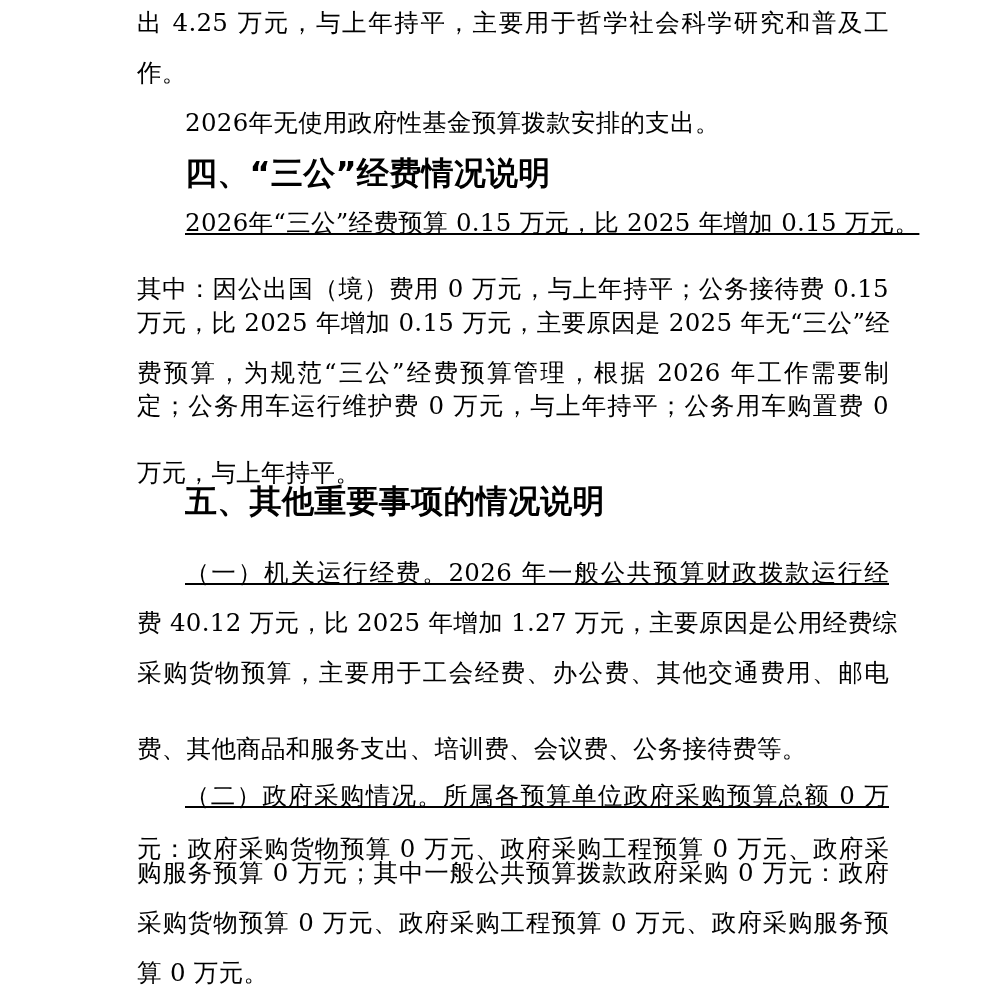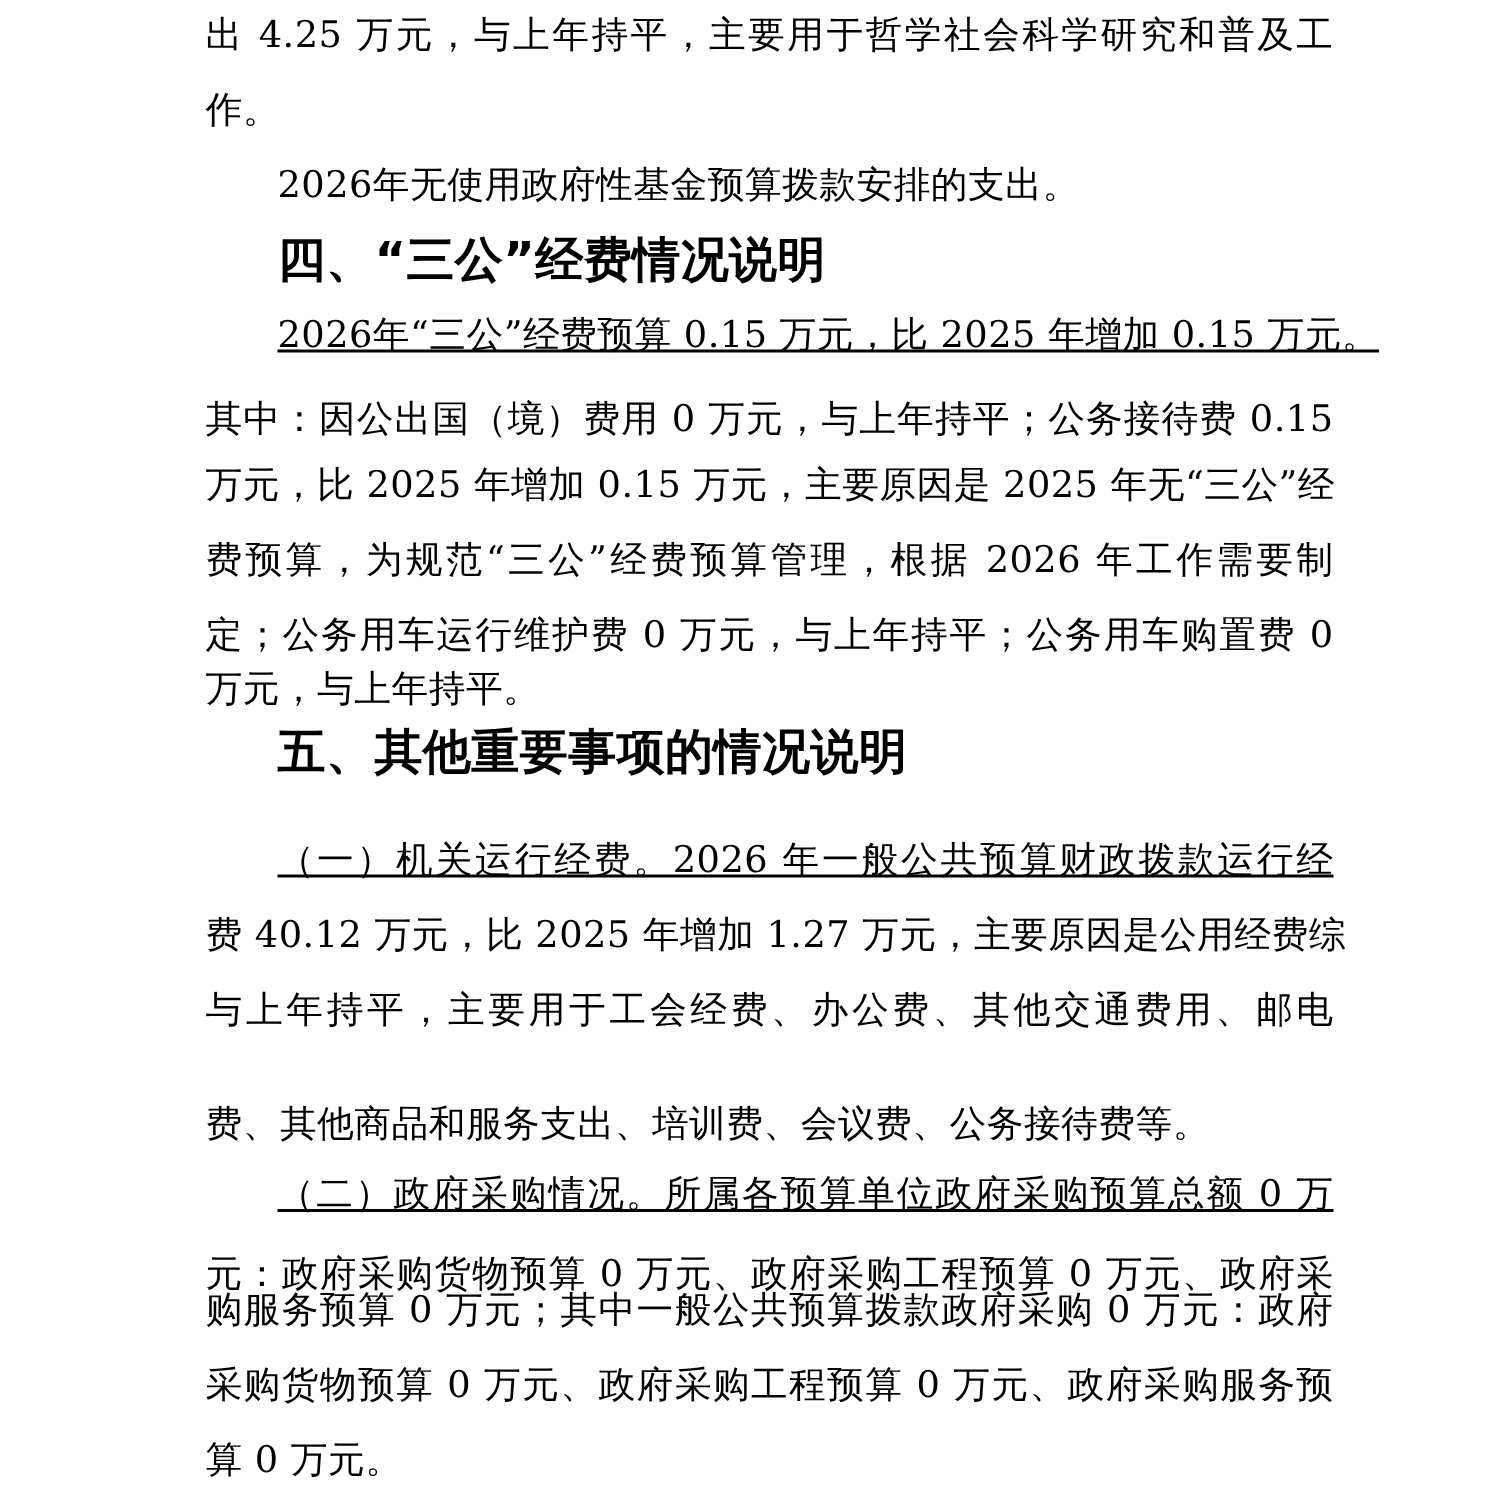--- a/index.html
+++ b/index.html
@@ -45,28 +45,28 @@
   </style>
 </head>
 <body>
 
 <div class="page">
   <div class="line justify" style="top:-2px">出 4.25 万元，与上年持平，主要用于哲学社会科学研究和普及工</div>
   <div class="line" style="top:48px">作。</div>
   <div class="line indent" style="top:98px">2026年无使用政府性基金预算拨款安排的支出。</div>
   <div class="line indent heading" style="top:148px">四、“三公”经费情况说明</div>
   <div class="line indent justify" style="top:198px">2026年“三公”经费预算 0.15 万元，比 2025 年增加 0.15 万元。</div>
-  <div class="line justify" style="top:254px">其中：因公出国（境）费用 0 万元，与上年持平；公务接待费 0.15</div>
+  <div class="line justify" style="top:264px">其中：因公出国（境）费用 0 万元，与上年持平；公务接待费 0.15</div>
   <div class="line justify" style="top:298px">万元，比 2025 年增加 0.15 万元，主要原因是 2025 年无“三公”经</div>
   <div class="line justify" style="top:348px">费预算，为规范“三公”经费预算管理，根据 2026 年工作需要制</div>
-  <div class="line justify" style="top:398px">定；公务用车运行维护费 0 万元，与上年持平；公务用车购置费 0</div>
-  <div class="line" style="top:434px">万元，与上年持平。</div>
+  <div class="line justify" style="top:381px">定；公务用车运行维护费 0 万元，与上年持平；公务用车购置费 0</div>
+  <div class="line" style="top:448px">万元，与上年持平。</div>
   <div class="line indent heading" style="top:476px">五、其他重要事项的情况说明</div>
   <div class="line indent justify" style="top:548px">（一）机关运行经费。2026 年一般公共预算财政拨款运行经</div>
   <div class="line justify" style="top:598px">费 40.12 万元，比 2025 年增加 1.27 万元，主要原因是公用经费综</div>
-  <div class="line justify" style="top:648px">与上年持平，主要用于工会经费、办公费、其他交通费用、邮电</div>
+  <div class="line justify" style="top:648px">采购货物预算，主要用于工会经费、办公费、其他交通费用、邮电</div>
   <div class="line" style="top:724px">费、其他商品和服务支出、培训费、会议费、公务接待费等。</div>
   <div class="line indent justify" style="top:771px">（二）政府采购情况。所属各预算单位政府采购预算总额 0 万</div>
   <div class="line justify" style="top:824px">元：政府采购货物预算 0 万元、政府采购工程预算 0 万元、政府采</div>
   <div class="line justify" style="top:848px">购服务预算 0 万元；其中一般公共预算拨款政府采购 0 万元：政府</div>
   <div class="line justify" style="top:898px">采购货物预算 0 万元、政府采购工程预算 0 万元、政府采购服务预</div>
   <div class="line" style="top:948px">算 0 万元。</div>
 </div>
 
 </body></html>

